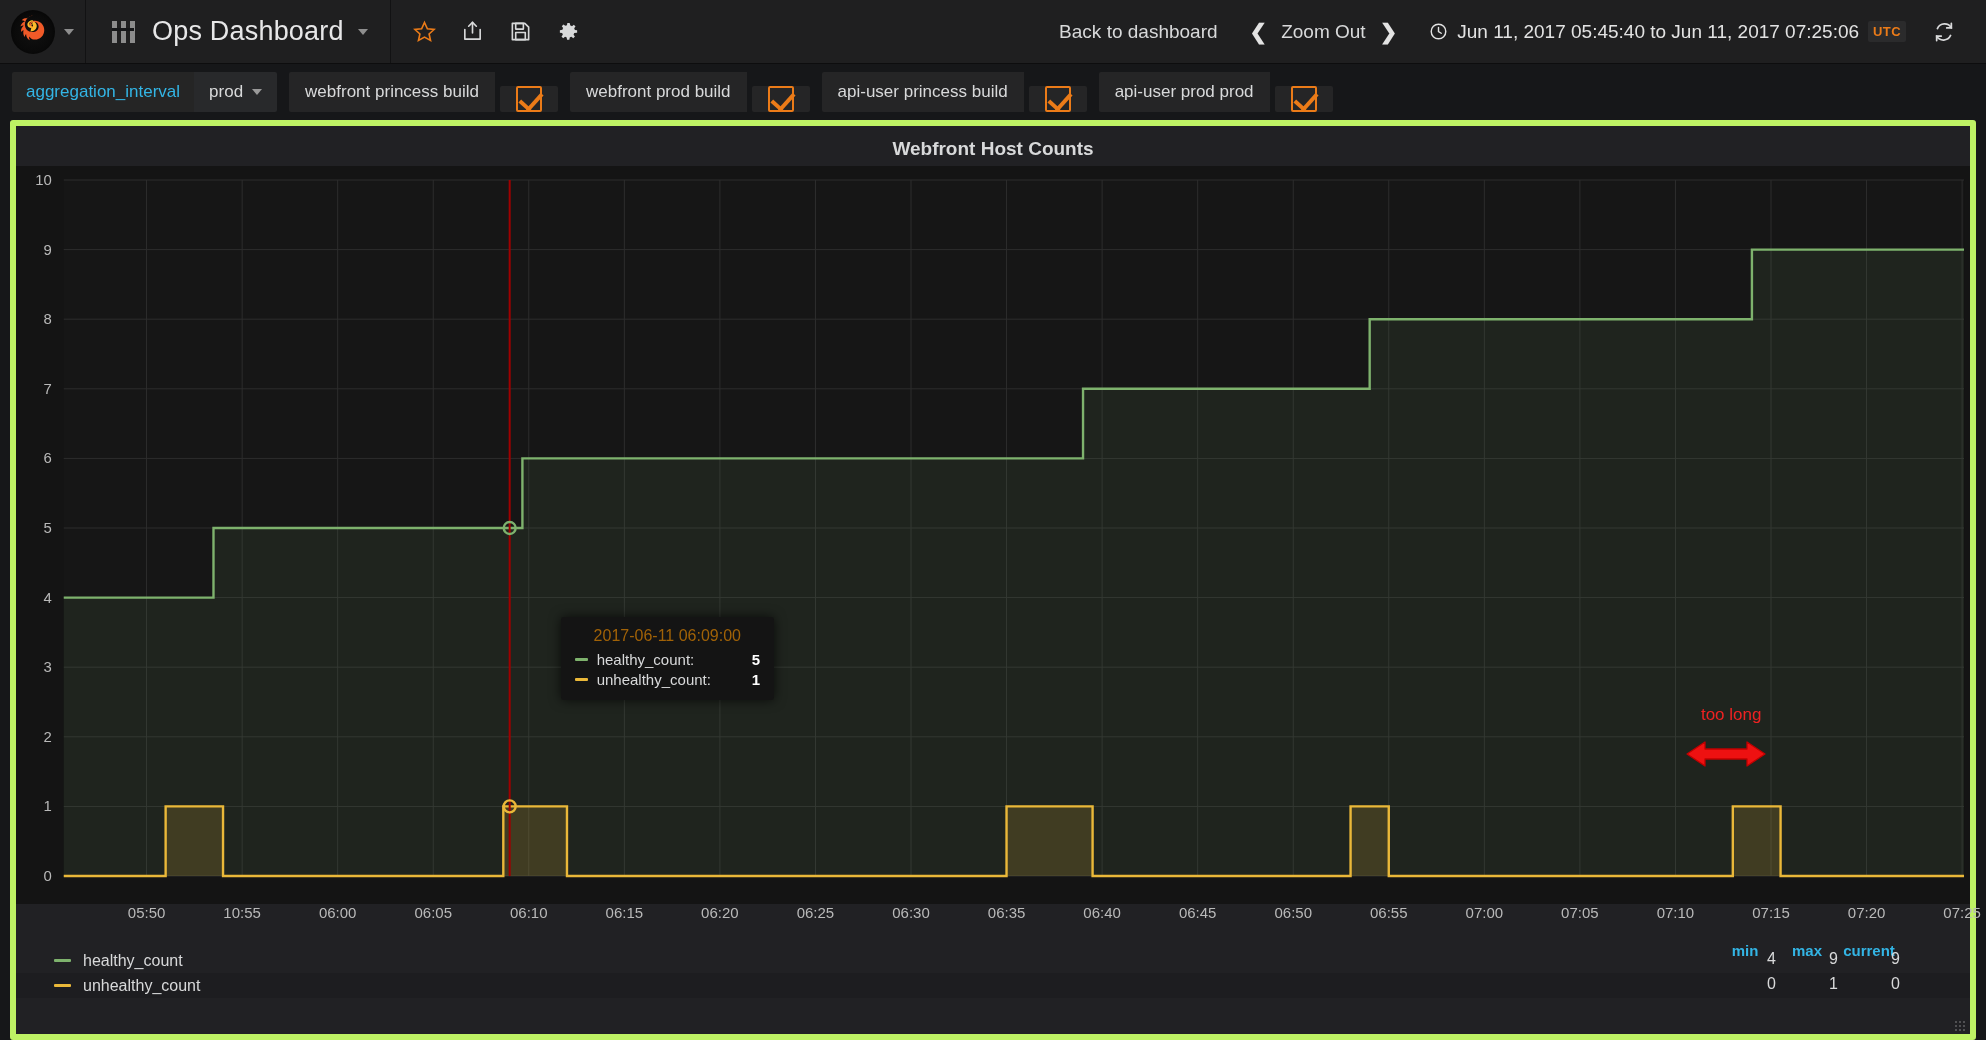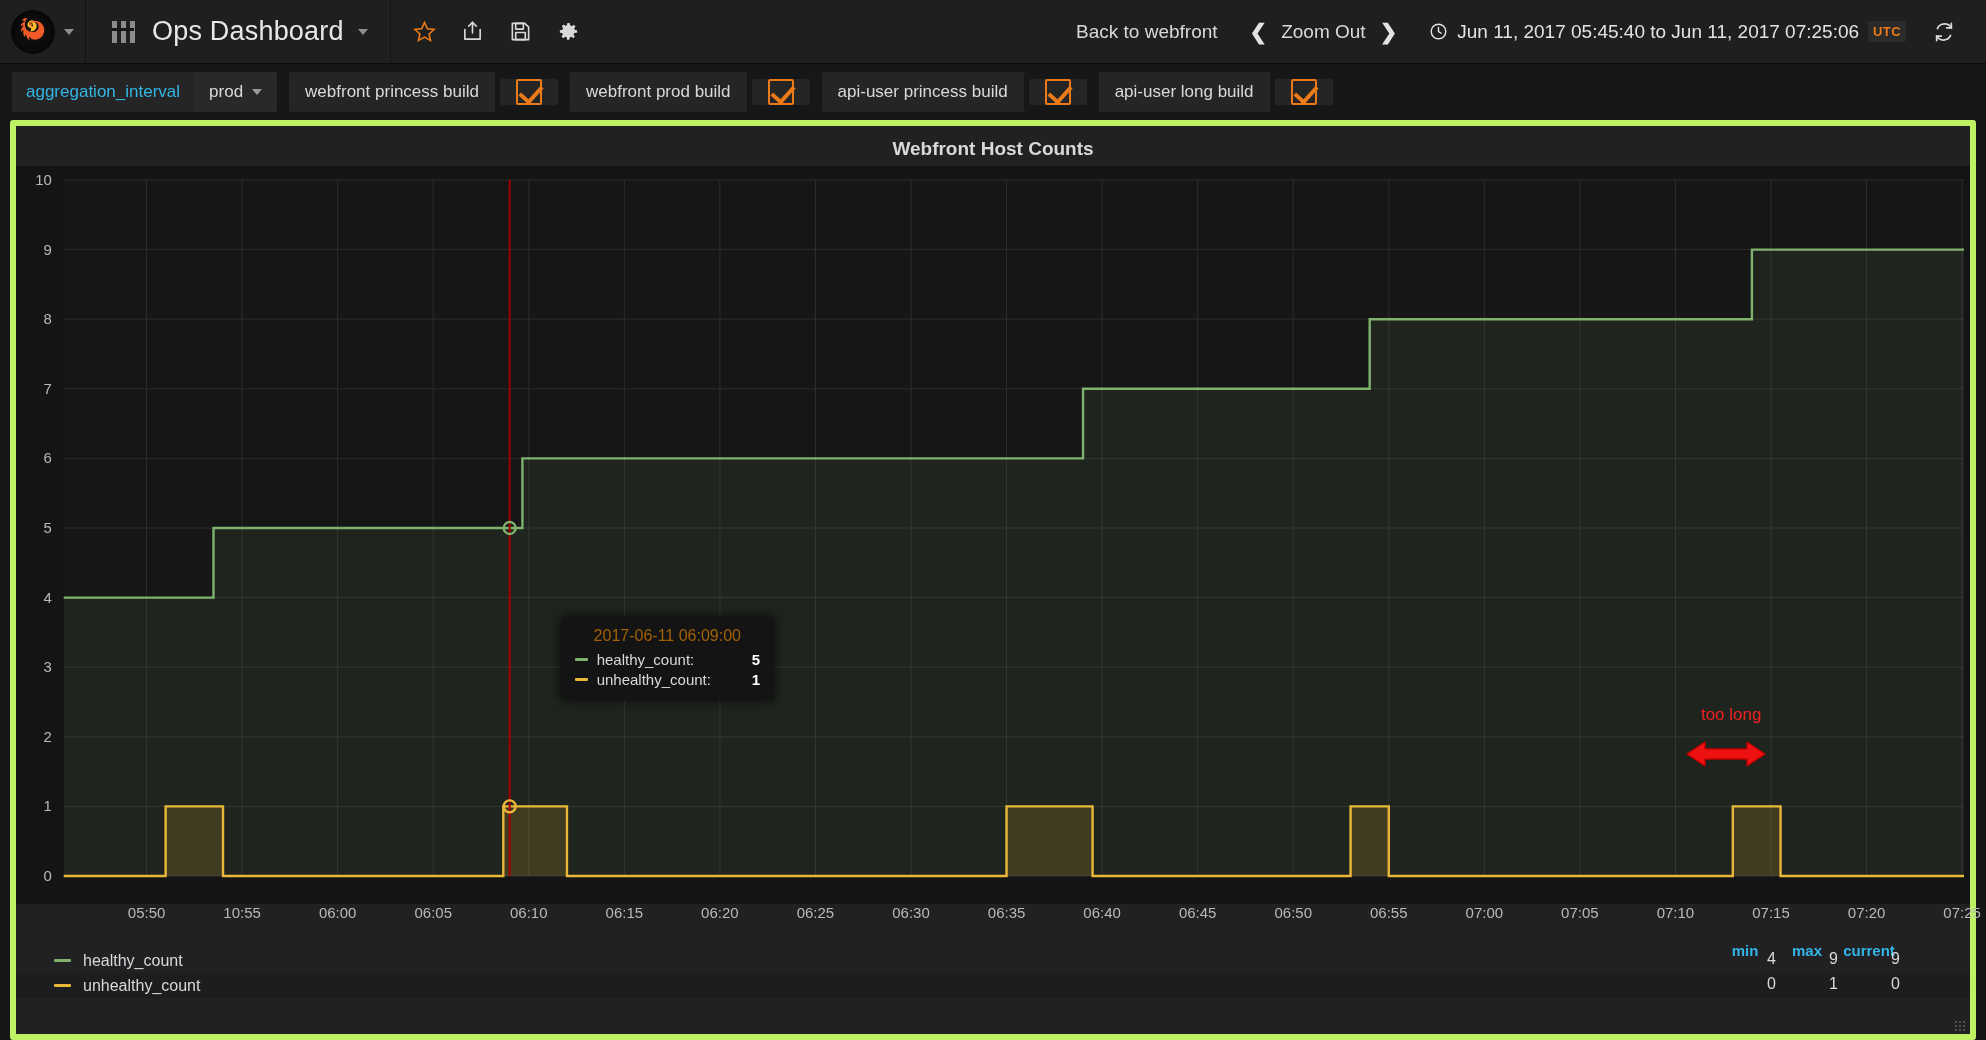--- a/index.html
+++ b/index.html
@@ -132,21 +132,21 @@
     border-radius: 0 2px 2px 0;
     cursor: pointer;
     white-space: nowrap;
   }
   .var-value .caret {
     width: 0; height: 0;
     border-left: 5px solid transparent;
     border-right: 5px solid transparent;
     border-top: 6px solid #9a9a9a;
   }
-  .var-check-group { display: flex; align-items: center; }
+  .var-check-group { display: flex; align-items: flex-end; }
   .var-check-label {
     background: #252526;
     color: #d8d9da;
     font-size: 17px;
     padding: 10px 16px;
     display: flex; align-items: center;
     border-radius: 2px 0 0 2px;
     white-space: nowrap;
   }
   .var-checkbox-cell {
@@ -315,21 +315,21 @@
     </div>
     <div class="nav-icon-btn">
       <svg viewBox="0 0 24 24" fill="#d8d9da">
         <path d="M12 8.3a3.7 3.7 0 100 7.4 3.7 3.7 0 000-7.4zm0 5.6a1.9 1.9 0 110-3.8 1.9 1.9 0 010 3.8z"></path>
         <path d="M21 13.2v-2.4l-2.4-.4a6.9 6.9 0 00-.7-1.7l1.4-2-1.7-1.7-2 1.4a6.9 6.9 0 00-1.7-.7L13.2 3h-2.4l-.4 2.4a6.9 6.9 0 00-1.7.7l-2-1.4-1.7 1.7 1.4 2a6.9 6.9 0 00-.7 1.7L3 10.8v2.4l2.4.4c.2.6.4 1.2.7 1.7l-1.4 2 1.7 1.7 2-1.4c.5.3 1.1.5 1.7.7l.4 2.4h2.4l.4-2.4c.6-.2 1.2-.4 1.7-.7l2 1.4 1.7-1.7-1.4-2c.3-.5.5-1.1.7-1.7l2.4-.4z"></path>
       </svg>
     </div>
   </div>
 
   <div class="nav-right">
-    <div class="back-dash">Back to webfront</div>
+    <div class="back-dash">Back to dashboard</div>
     <div class="zoom-group">
       <span class="zoom-chev">❮</span>
       <span class="zoom-out-lbl">Zoom Out</span>
       <span class="zoom-chev">❯</span>
     </div>
     <div class="time-picker">
       <svg class="clock" viewBox="0 0 24 24" fill="none" stroke="#e3e3e3" stroke-width="1.8">
         <circle cx="12" cy="12" r="9.2"></circle>
         <path d="M12 6.8V12l3.4 2.2" stroke-linecap="round"></path>
       </svg>
@@ -372,21 +372,21 @@
   </div>
 
   <div class="var-check-group">
     <span class="var-check-label">api-user princess build</span>
     <span class="var-checkbox-cell">
       <span class="checkmark-box"></span>
     </span>
   </div>
 
   <div class="var-check-group">
-    <span class="var-check-label">api-user long build</span>
+    <span class="var-check-label">api-user prod prod</span>
     <span class="var-checkbox-cell">
       <span class="checkmark-box"></span>
     </span>
   </div>
 </div>
 
 <div class="panel">
   <div class="panel-title">Webfront Host Counts</div>
 
   <div class="plot-wrap">

